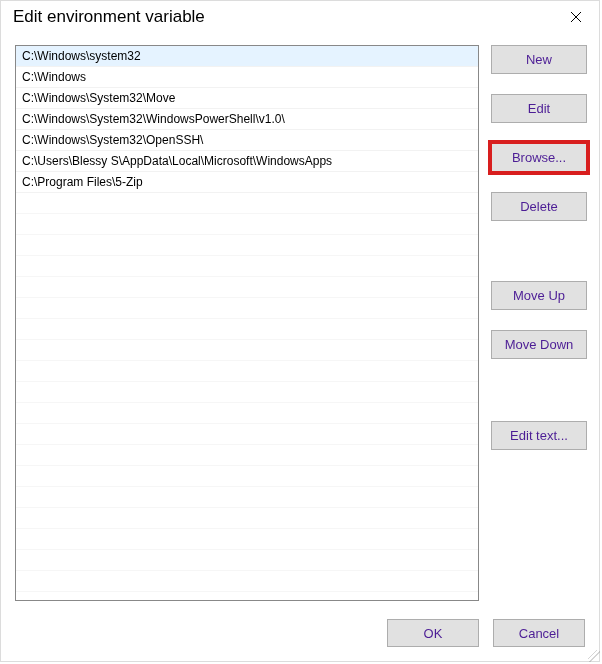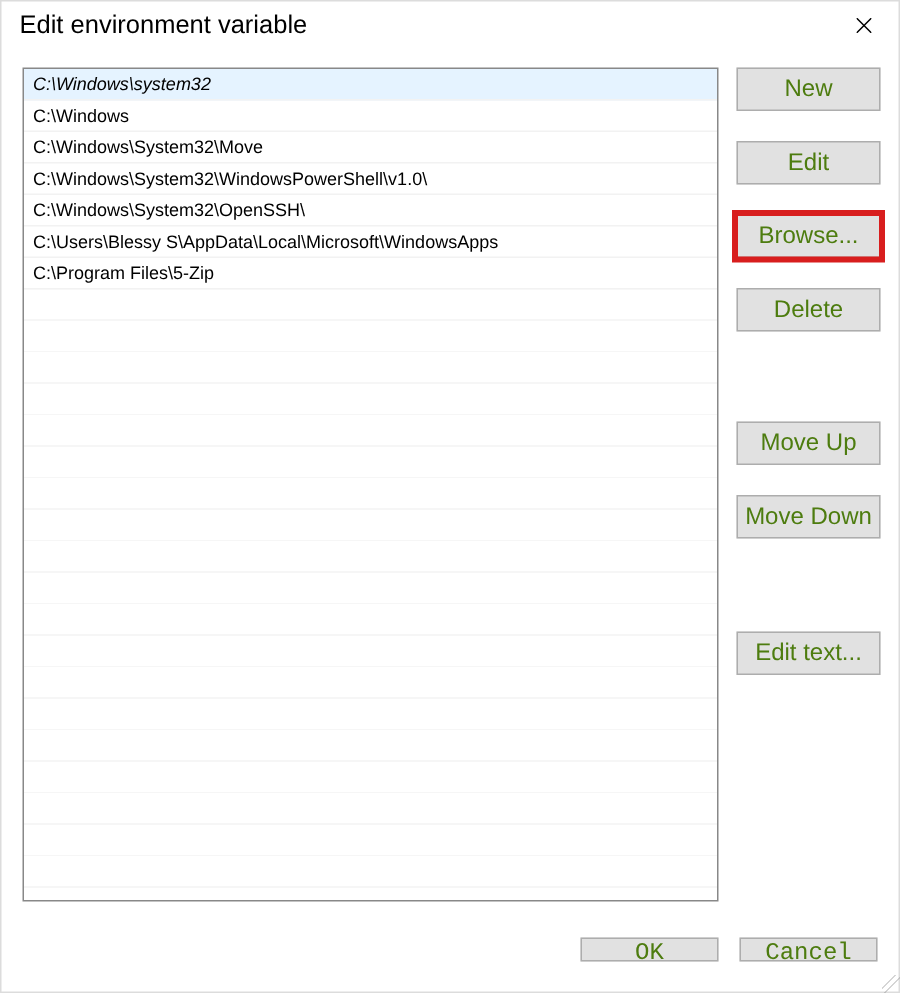--- a/index.html
+++ b/index.html
@@ -64,21 +64,20 @@
       font-size: 12px;
       border-bottom: 1px solid #f2f2f2;
       height: 21px;
       line-height: 15px;
       white-space: nowrap;
       overflow: hidden;
       text-overflow: clip;
     }
     .list-item.selected {
       background: #e5f3ff;
-      font-style: italic;
     }
     .list-filler {
       flex: 1;
       background: repeating-linear-gradient(
         to bottom,
         #ffffff 0px,
         #ffffff 20px,
         #f6f6f6 20px,
         #f6f6f6 21px
       );
@@ -88,42 +87,42 @@
       display: flex;
       flex-direction: column;
       gap: 0;
     }
     .win-btn {
       width: 96px;
       height: 29px;
       background: #e1e1e1;
       border: 1px solid #adadad;
       font-family: inherit;
-      font-size: 16px;
-      color: #4d7c0f;
+      font-size: 13px;
+      color: #4c1d95;
       cursor: default;
       padding: 0;
     }
     .gap-s { height: 20px; }
     .gap-m { height: 60px; }
     .gap-l { height: 62px; }
     .highlight-red {
       outline: 4px solid #d81e1e;
       outline-offset: -1px;
     }
     .footer {
       height: 48px;
       display: flex;
       justify-content: flex-end;
       align-items: center;
       gap: 14px;
       padding-right: 2px;
       padding-top: 16px;
     }
-    .footer .win-btn { width: 92px; height: 16px; font-family: Liberation Mono, monospace; }
+    .footer .win-btn { width: 92px; height: 28px; }
     .resize-grip {
       position: absolute;
       right: 2px;
       bottom: 2px;
       width: 12px;
       height: 12px;
       opacity: 0.35;
       background:
         linear-gradient(135deg, transparent 0 6px, #888 6px 7px, transparent 7px 9px, #888 9px 10px, transparent 10px 12px);
     }

